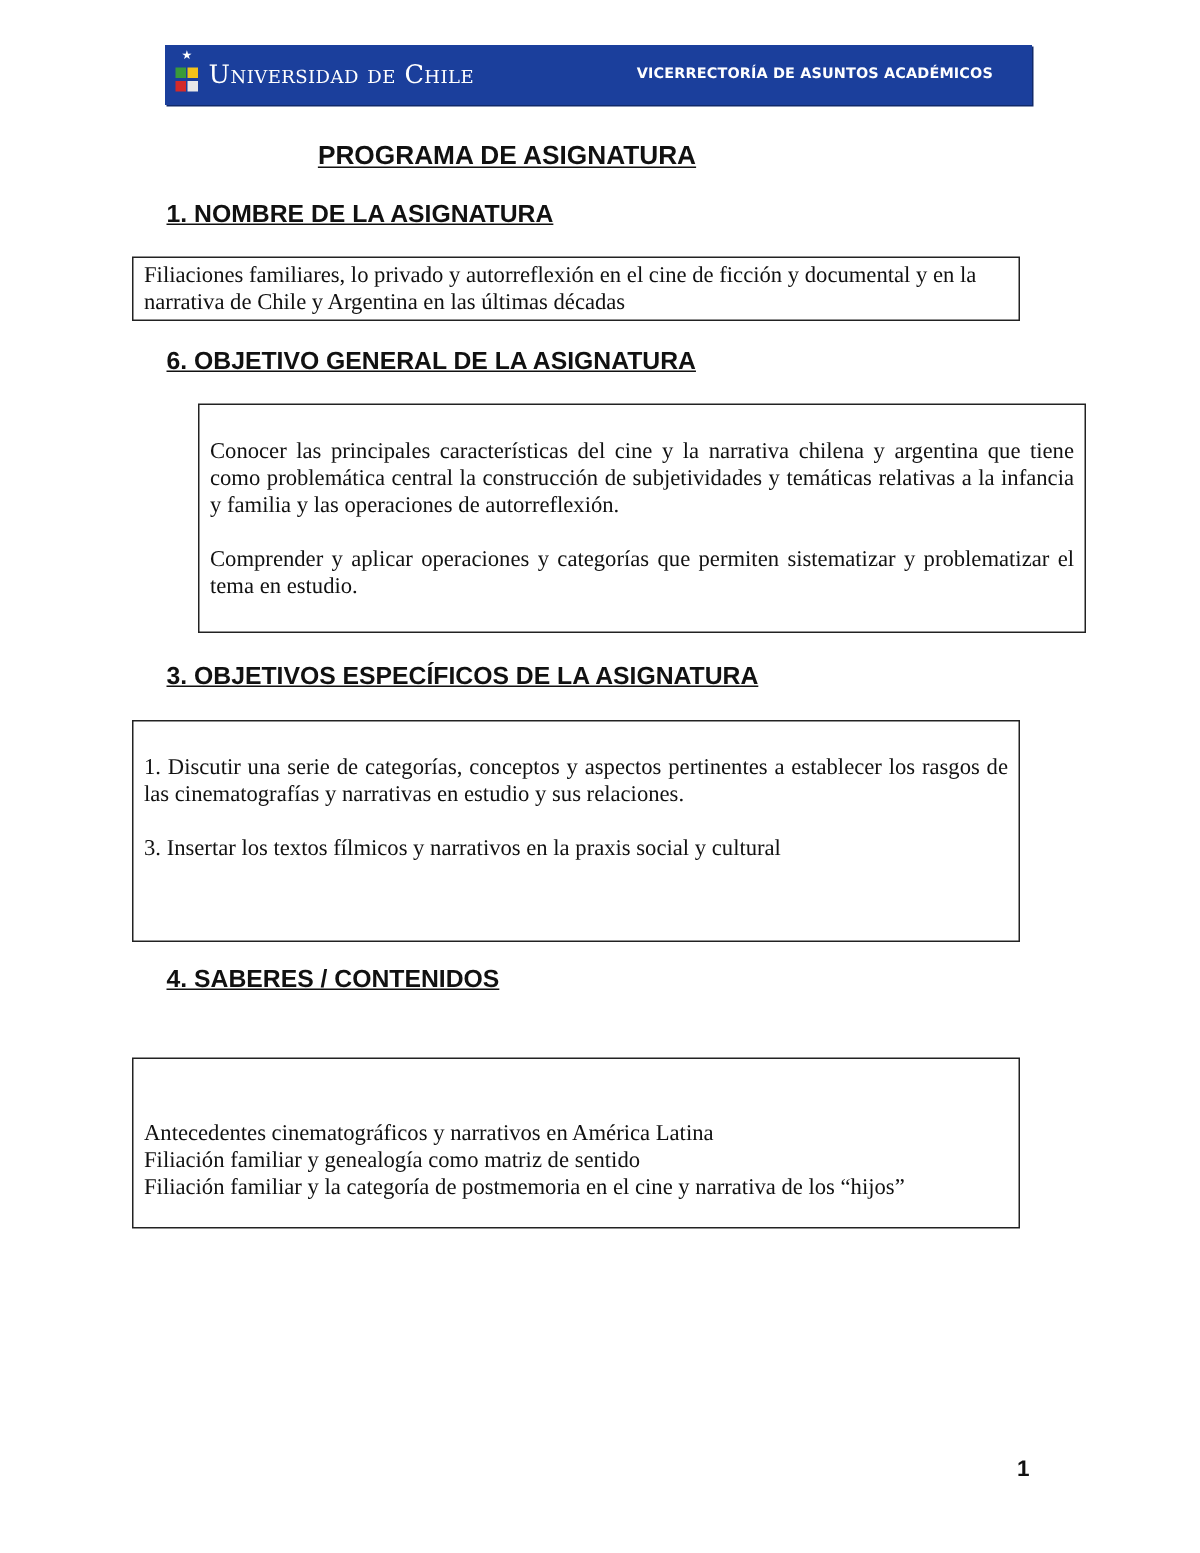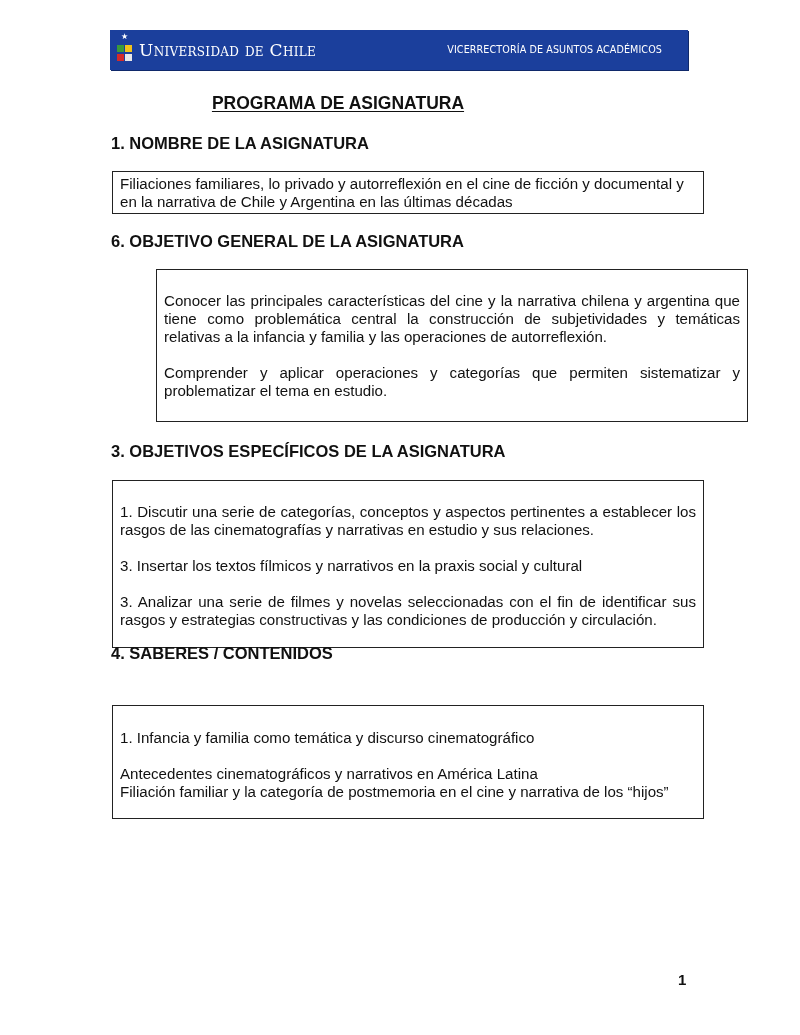--- a/index.html
+++ b/index.html
@@ -59,21 +59,21 @@
       font-variant: small-caps;
       line-height: 20px;
       white-space: nowrap;
     }
     .vice {
       position: absolute;
       right: 26px;
       top: 14px;
       color: #ffffff;
       font-family: "DejaVu Sans", sans-serif;
-      font-weight: normal;
+      font-weight: bold;
       font-size: 9.6px;
       letter-spacing: 0.1px;
       line-height: 12px;
       white-space: nowrap;
     }
     .doc-title {
       position: absolute;
       left: 0;
       width: 676px;
       top: 93px;
@@ -86,30 +86,32 @@
       text-decoration: underline;
       text-underline-offset: 2px;
     }
     .section-heading {
       position: absolute;
       left: 111px;
       font-weight: bold;
       font-size: 16.5px;
       line-height: 19px;
       white-space: nowrap;
+      text-decoration: underline;
     }
     .box {
       position: absolute;
-      left: 112px;
+      left: 88px;
       width: 592px;
       border: 1.5px solid #222222;
       box-sizing: border-box;
       font-size: 15.1px;
       line-height: 18px;
       padding: 0 7px 0 7px;
+      font-family: Liberation Serif, serif;
     }
     .box p {
       margin: 0;
       text-align: justify;
     }
     .box p.nojust { text-align: left; }
     .box .gap { height: 18px; }
     .page-number {
       position: absolute;
       left: 678px;
@@ -144,29 +146,28 @@
 </div>
 
 <div class="section-heading" style="top:232px;">6. OBJETIVO GENERAL DE LA ASIGNATURA</div>
 <div class="box" style="top:269px; height:153px; padding-top:22px;margin-left:44px;">
   <p>Conocer las principales características del cine y la narrativa chilena y argentina que tiene como problemática central la construcción de subjetividades y temáticas relativas a la infancia y familia y las operaciones de autorreflexión.</p>
   <div class="gap"></div>
   <p>Comprender y aplicar operaciones y categorías que permiten sistematizar y problematizar el tema en estudio.</p>
 </div>
 
 <div class="section-heading" style="top:442px;">3. OBJETIVOS ESPECÍFICOS DE LA ASIGNATURA</div>
-<div class="box" style="top:480px; height:168px; padding-top:22px;">
+<div class="box" style="top:480px; height:148px; padding-top:22px;">
   <p>1. Discutir una serie de categorías, conceptos y  aspectos pertinentes a establecer los rasgos de las cinematografías y narrativas en estudio y sus relaciones.</p>
   <div class="gap"></div>
   <p>3. Insertar los textos fílmicos y narrativos en la praxis social y cultural</p>
   <div class="gap"></div>
-  <p>3. Analizar una serie de filmes y novelas seleccionadas con el fin de identificar sus rasgos y estrategias constructivas y las  condiciones de producción y circulación.</p>
 </div>
 
 <div class="section-heading" style="top:644px;">4. SABERES / CONTENIDOS</div>
 <div class="box" style="top:705px; height:114px; padding-top:23px;">
-  <p class="nojust">1. Infancia y familia como temática y discurso cinematográfico</p>
   <div class="gap"></div>
   <p class="nojust">Antecedentes cinematográficos y narrativos en América Latina</p>
+  <p class="nojust">Filiación familiar y genealogía como matriz de sentido</p>
   <p class="nojust">Filiación familiar y la categoría de postmemoria en el cine y narrativa de los “hijos”</p>
 </div>
 
 <div class="page-number">1</div>
 
 </body></html>

